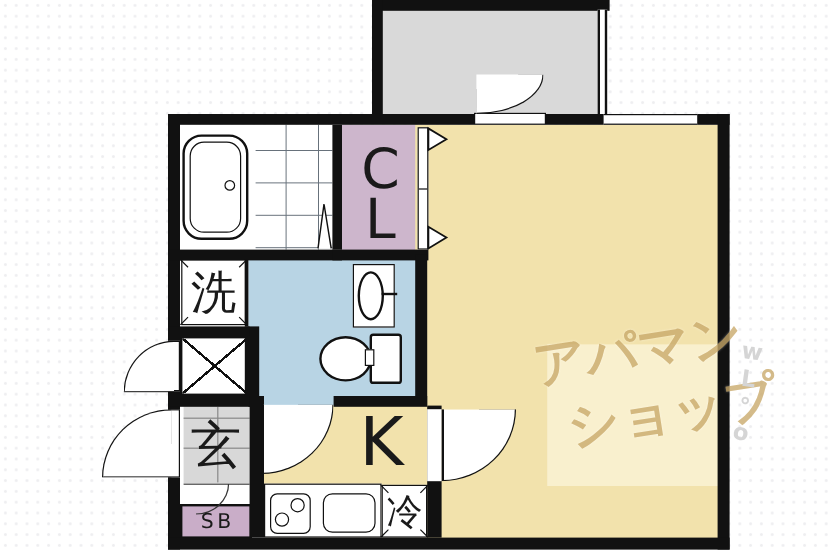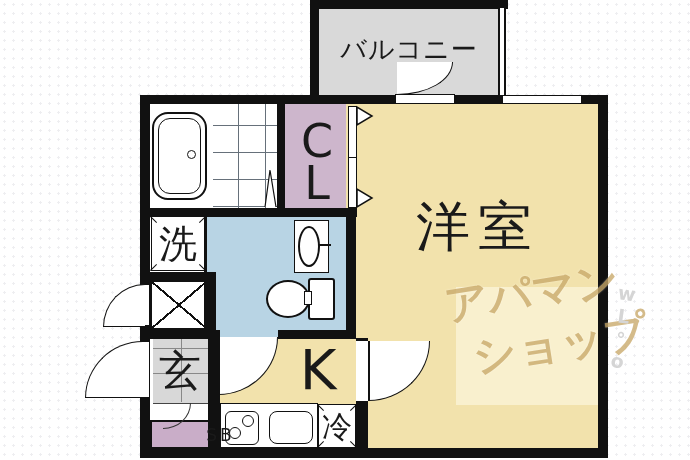--- a/index.html
+++ b/index.html
@@ -90,21 +90,21 @@
   .genkan-line-h2{left:153px;top:373px;width:55px;height:1px;background:#888;}
   .genkan-line-v{left:181px;top:339px;width:1px;height:63px;background:#888;}
   
   .lbl{position:absolute;transform:translate(-50%,-50%);white-space:nowrap;color:#1a1a1a;}
   .lbl-balcony{left:409px;top:49px;font-size:26px;letter-spacing:1px;}
   .lbl-cl{left:317px;top:162px;font-size:46px;line-height:.92;text-align:center;transform:translate(-50%,-50%);}
   .lbl-room-name{left:474px;top:227px;font-size:54px;letter-spacing:8px;padding-left:8px;}
   .lbl-room-size{left:483px;top:303px;font-size:50px;}
   .lbl-washer{left:178px;top:244px;font-size:38px;}
   .lbl-genkan{left:180px;top:371px;font-size:42px;}
-  .lbl-sb{left:180px;top:435px;font-size:17px;letter-spacing:3px;padding-left:3px;margin-left:39px;}
+  .lbl-sb{left:180px;top:435px;font-size:17px;letter-spacing:3px;padding-left:3px;}
   .lbl-k{left:318px;top:369px;font-size:56px;}
   .lbl-fridge{left:337px;top:427px;font-size:30px;}
   
   .wm-text{position:absolute;left:448px;top:262px;width:210px;transform:rotate(-9deg);
     font-size:43px;font-weight:bold;line-height:1.28;color:#c9a96a;opacity:.78;
     text-shadow:0 0 2px rgba(255,255,255,.55);pointer-events:none;}
   .wm-line2{margin-left:20px;}
   .wm-side{position:absolute;left:604px;top:282px;width:36px;color:#d5d5d5;font-weight:bold;
     font-size:19px;line-height:1.2;text-align:center;transform:rotate(8deg);}
   .svg-layer{position:absolute;left:0;top:0;width:690px;height:460px;pointer-events:none;}
@@ -206,25 +206,23 @@
     <div>アパマン</div>
     <div class="wm-line2">ショップ</div>
   </div>
   <div class="wm-side">
     <div>w</div>
     <div>L</div>
     <div>°</div>
     <div>o</div>
   </div>
 
-  <div class="lbl lbl-balcony">バルコニー</div>
   <div class="lbl lbl-cl">
     <div>C</div>
     <div>L</div>
   </div>
-  <div class="lbl lbl-room-name">洋室</div>
   <div class="lbl lbl-washer">洗</div>
   <div class="lbl lbl-genkan">玄</div>
   <div class="lbl lbl-sb">SB</div>
   <div class="lbl lbl-k">K</div>
   <div class="lbl lbl-fridge">冷</div>
 
 </div>
 
 </body></html>

